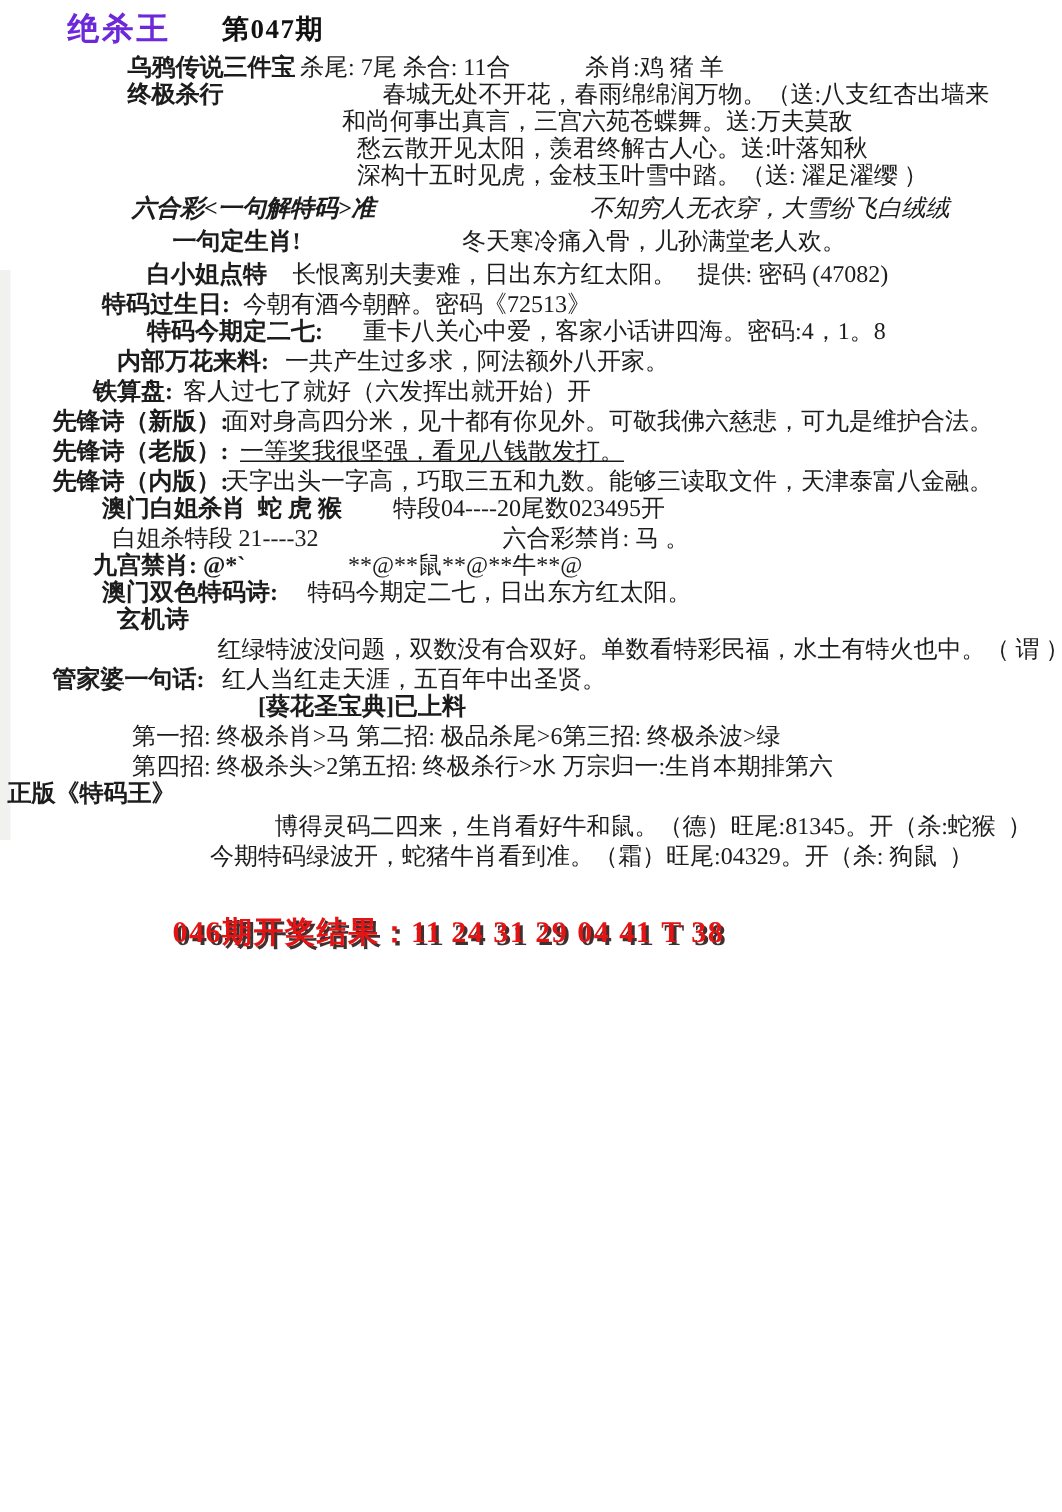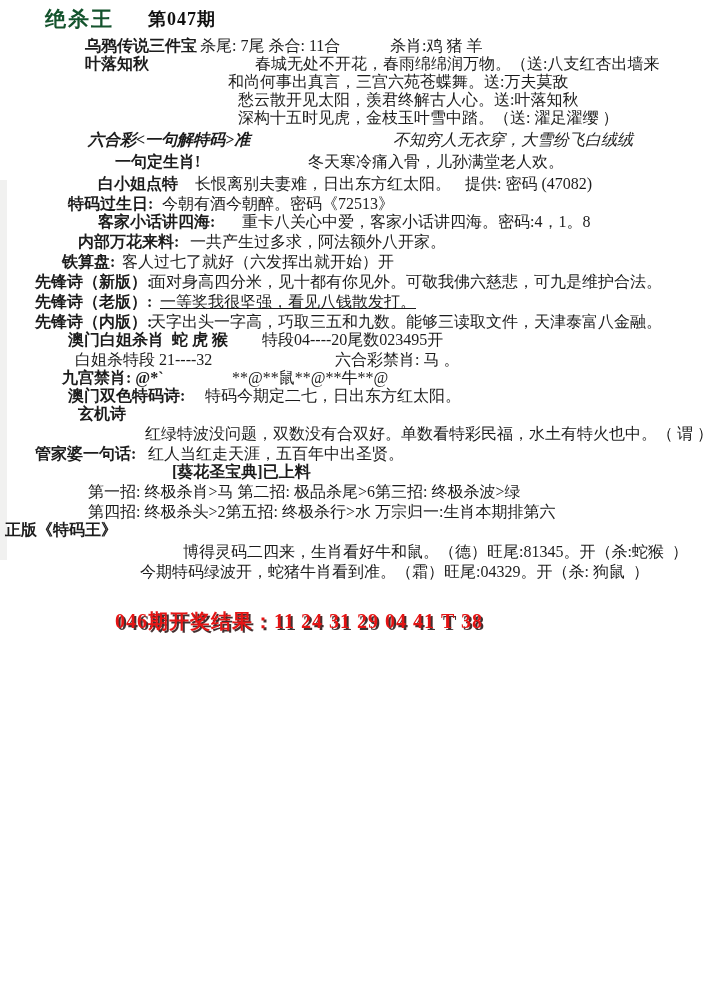--- a/index.html
+++ b/index.html
@@ -36,30 +36,30 @@
     color:#e51414;
     text-shadow:2px 2px 0 rgba(45,25,25,0.9);
     white-space:pre;
   }
 </style>
 </head>
 <body>
 
 <div class="page">
   <div class="scan-edge"></div>
-  <span class="title" style="color: #14532d;">绝杀王</span>
+  <span class="title" style="color: #6d28d9;">绝杀王</span>
   <span class="issue">第047期</span>
   <div>
       <div class="line" style="top: 36px;">
         <span class="seg b" style="left: 85px;">乌鸦传说三件宝</span>
         <span class="seg" style="left: 200px;">杀尾: 7尾 杀合: 11合</span>
         <span class="seg" style="left: 390px;">杀肖:鸡 猪 羊</span>
       </div>
       <div class="line" style="top: 54px;">
-        <span class="seg b" style="left: 85px;">叶落知秋</span>
+        <span class="seg b" style="left: 85px;">终极杀行</span>
         <span class="seg" style="left: 255px;">春城无处不开花，春雨绵绵润万物。（送:八支红杏出墙来</span>
       </div>
       <div class="line" style="top: 72px;">
         <span class="seg" style="left: 228px;">和尚何事出真言，三宫六苑苍蝶舞。送:万夫莫敌</span>
       </div>
       <div class="line" style="top: 90px;">
         <span class="seg" style="left: 238px;">愁云散开见太阳，羡君终解古人心。送:叶落知秋</span>
       </div>
       <div class="line" style="top: 108px;">
         <span class="seg" style="left: 238px;">深构十五时见虎，金枝玉叶雪中踏。（送: 濯足濯缨 ）</span>
@@ -75,21 +75,21 @@
       <div class="line" style="top: 174px;">
         <span class="seg b" style="left: 98px;">白小姐点特</span>
         <span class="seg" style="left: 195px;">长恨离别夫妻难，日出东方红太阳。</span>
         <span class="seg" style="left: 465px;">提供: 密码 (47082)</span>
       </div>
       <div class="line" style="top: 194px;">
         <span class="seg b" style="left: 68px;">特码过生日:</span>
         <span class="seg" style="left: 162px;">今朝有酒今朝醉。密码《72513》</span>
       </div>
       <div class="line" style="top: 212px;">
-        <span class="seg b" style="left: 98px;">客家小话讲四海:</span>
+        <span class="seg b" style="left: 98px;">特码今期定二七:</span>
         <span class="seg" style="left: 242px;">重卡八关心中爱，客家小话讲四海。</span>
         <span class="seg" style="left: 498px;">密码:4，1。8</span>
       </div>
       <div class="line" style="top: 232px;">
         <span class="seg b" style="left: 78px;">内部万花来料:</span>
         <span class="seg" style="left: 190px;">一共产生过多求，阿法额外八开家。</span>
       </div>
       <div class="line" style="top: 252px;">
         <span class="seg b" style="left: 62px;">铁算盘:</span>
         <span class="seg" style="left: 122px;">客人过七了就好（六发挥出就开始）开</span>

